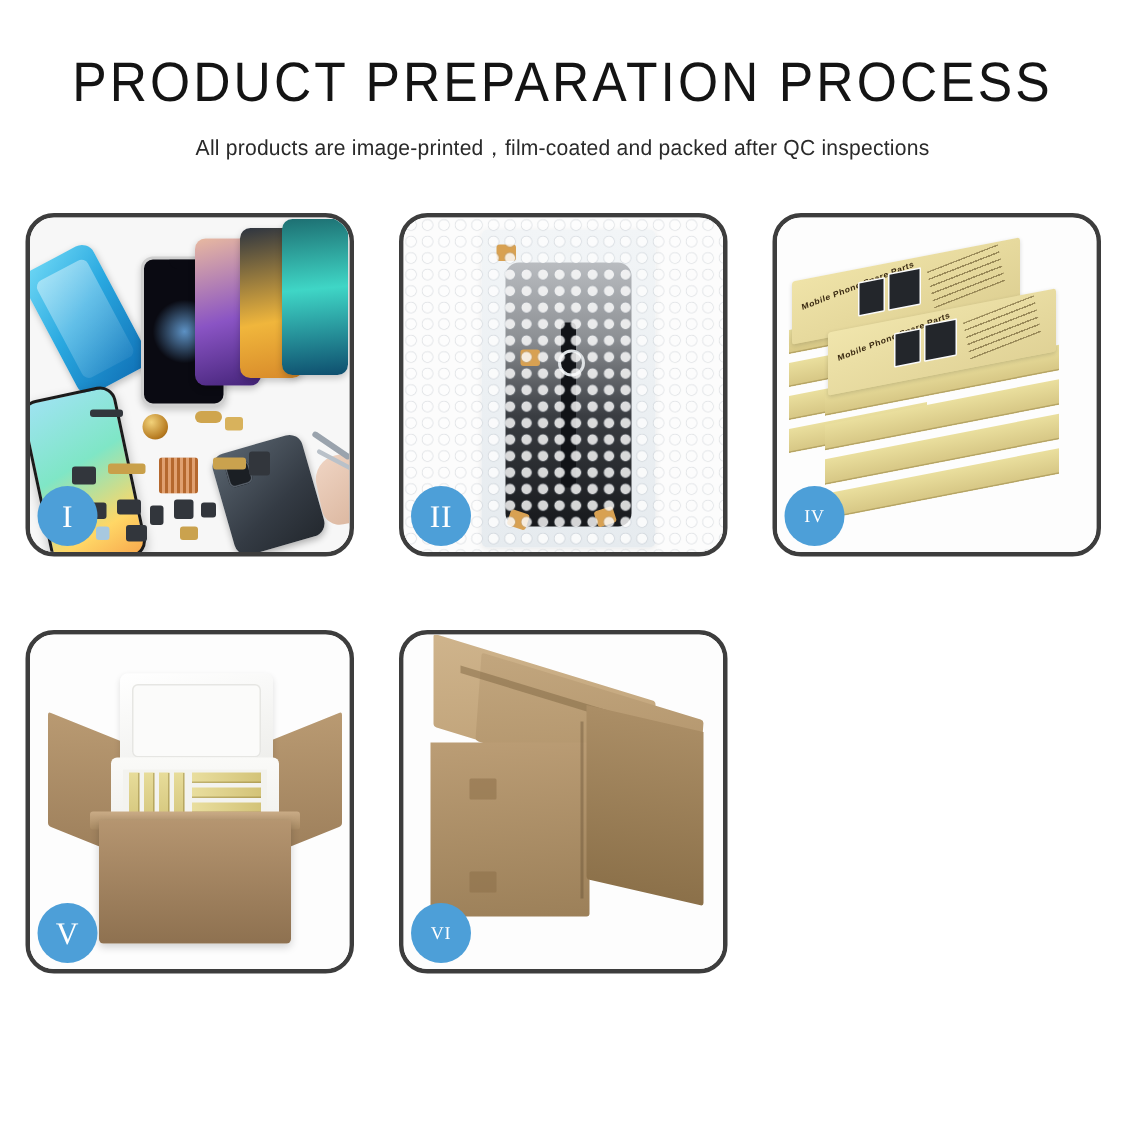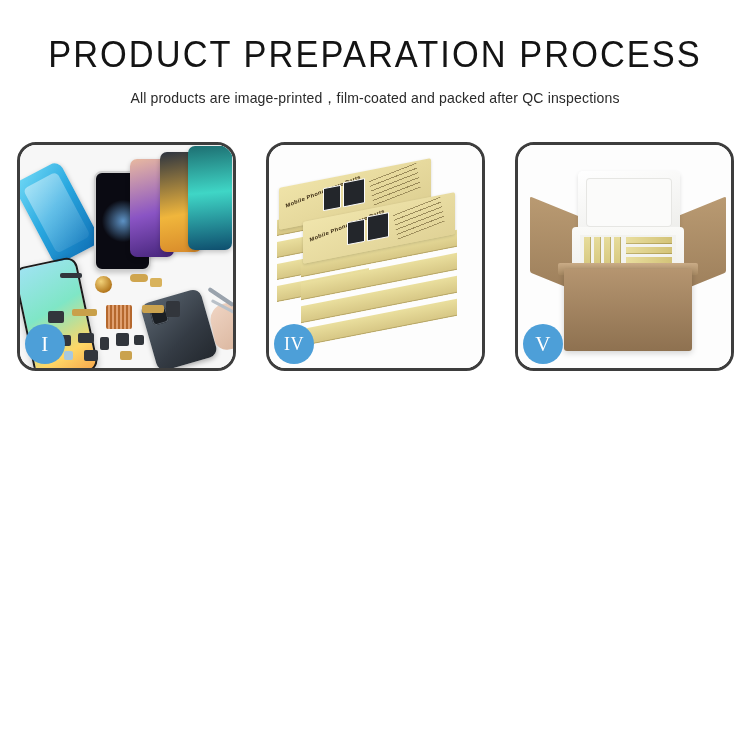--- a/index.html
+++ b/index.html
@@ -28,21 +28,21 @@
     position:relative;border:3px solid #3d3d3d;border-radius:19px;
     background:#fbfbfb;overflow:hidden;
   }
   .stage{position:absolute;inset:0;overflow:hidden;background:#fafafa;}
   .badge{
     position:absolute;left:5px;bottom:4px;width:40px;height:40px;border-radius:50%;
     background:#4d9fd8;color:#ffffff;display:flex;align-items:center;justify-content:center;
     font-family:"Liberation Serif","DejaVu Serif",serif;font-size:21px;line-height:1;
     letter-spacing:0.5px;z-index:40;
   }
-  .badge.w{font-size:18px;}
+  .badge.w{font-size:12px;}
 
   
   .p1{background:#f7f7f7;}
   .ph-film{
     position:absolute;left:11px;top:22px;width:52px;height:92px;border-radius:9px;
     background:linear-gradient(150deg,#6fd8f5 0%,#29a8e0 45%,#0f6fb5 100%);
     transform:rotate(-28deg);box-shadow:0 2px 5px rgba(0,0,0,.25);
   }
   .ph-film:after{content:"";position:absolute;left:7px;top:9px;right:7px;bottom:10px;
     background:linear-gradient(160deg,rgba(255,255,255,.45),rgba(255,255,255,.05));border-radius:5px;}
@@ -279,20 +279,36 @@
       <div class="pc pc15"></div>
       <div class="pc pc16"></div>
       <div class="pc pc17"></div>
       <div class="hand"></div>
       <div class="tweez"></div>
       <div class="tweez2"></div>
     </div>
     <div class="badge">I</div>
   </div>
 
+  <div class="panel">
+    <div class="stage p2">
+      <div class="bw-bag">
+        <div class="bw-screen">
+          <div class="bw-strip"></div>
+          <div class="bw-ring"></div>
+        </div>
+      </div>
+      <div class="bw-tape t1"></div>
+      <div class="bw-tape t2"></div>
+      <div class="bw-tape t3"></div>
+      <div class="bw-tape t4"></div>
+      <div class="bubbles"></div>
+    </div>
+    <div class="badge">II</div>
+  </div>
 
 
   <div class="panel">
     <div class="stage p4">
       <div class="sl sl-l1"></div>
       <div class="sl sl-l2"></div>
       <div class="sl sl-l3"></div>
       <div class="sl sl-l4"></div>
       <div class="sl sl-r1"></div>
       <div class="sl sl-r2"></div>
@@ -328,14 +344,27 @@
       <div class="c5-ybR" style="left:108px;top:92px"></div>
       <div class="c5-ybR" style="left:108px;top:102px"></div>
       <div class="c5-ybR" style="left:108px;top:112px"></div>
       <div class="c5-ybR" style="left:108px;top:122px"></div>
       <div class="c5-rim"></div>
       <div class="c5-body"></div>
     </div>
     <div class="badge">V</div>
   </div>
 
+  <div class="panel">
+    <div class="stage p6">
+      <div class="c6-top"></div>
+      <div class="c6-top2"></div>
+      <div class="c6-seam"></div>
+      <div class="c6-front"></div>
+      <div class="c6-side"></div>
+      <div class="c6-edge"></div>
+      <div class="c6-tape c6-t1"></div>
+      <div class="c6-tape c6-t2"></div>
+    </div>
+    <div class="badge w">VI</div>
+  </div>
 
 </div>
 
 </body></html>

